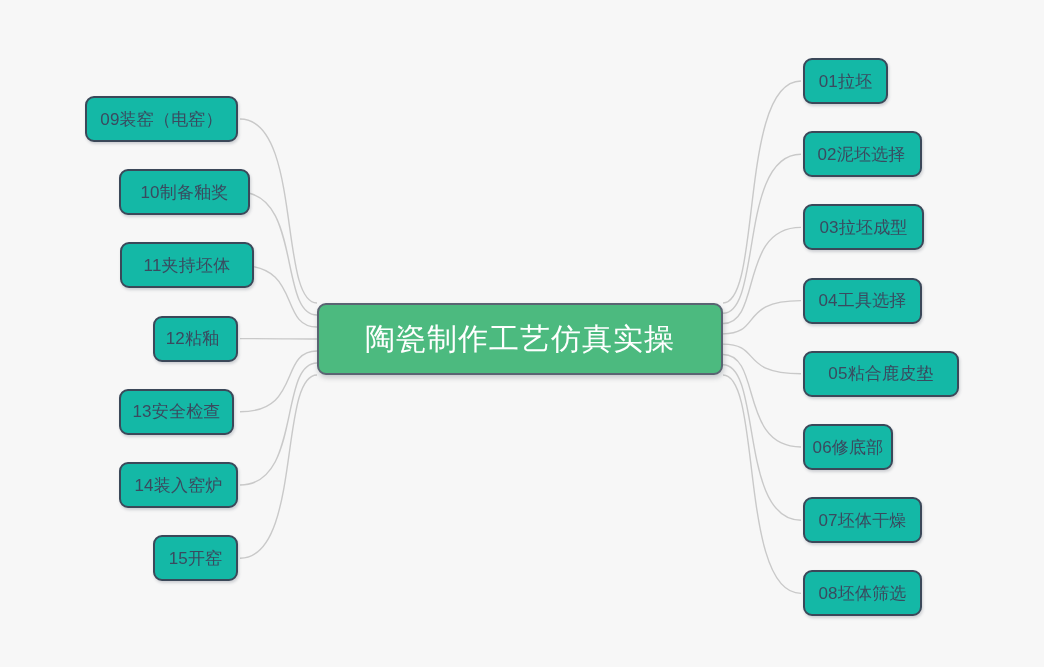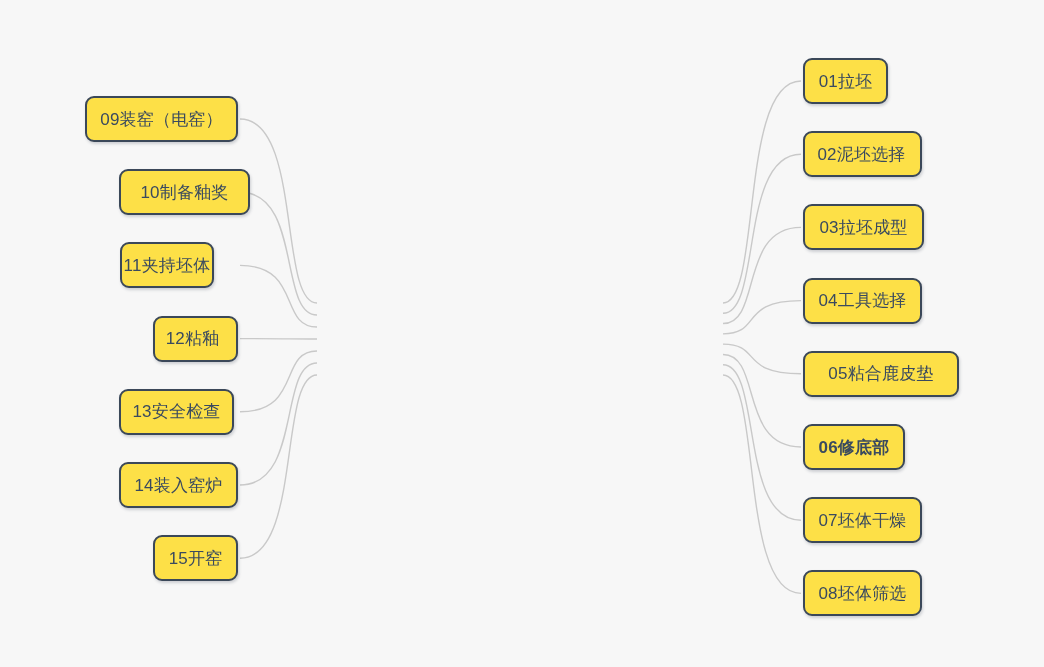--- a/index.html
+++ b/index.html
@@ -23,21 +23,21 @@
     position: absolute;
     left: 0;
     top: 0;
     width: 1044px;
     height: 667px;
     pointer-events: none;
   }
   .node {
     position: absolute;
     box-sizing: border-box;
-    background: #fde047;
+    background: #14b8a6;
     border: 2px solid #3b4859;
     border-radius: 9px;
     color: #3a4a5f;
     font-size: 17px;
     line-height: 1;
     letter-spacing: 0.2px;
     display: flex;
     align-items: center;
     justify-content: center;
     white-space: nowrap;
@@ -88,34 +88,35 @@
       <path d="M 801 593.4 C 738.9 593.4, 762 375, 723 375" fill="none" stroke="#c9c9c9" stroke-width="1.4"></path>
       <path d="M 240 119 C 302.1 119, 278.5 303, 317 303" fill="none" stroke="#c9c9c9" stroke-width="1.4"></path>
       <path d="M 240 192.2 C 302.1 192.2, 278.5 315, 317 315" fill="none" stroke="#c9c9c9" stroke-width="1.4"></path>
       <path d="M 240 265.4 C 302.1 265.4, 278.5 327, 317 327" fill="none" stroke="#c9c9c9" stroke-width="1.4"></path>
       <path d="M 240 338.6 C 302.1 338.6, 278.5 339, 317 339" fill="none" stroke="#c9c9c9" stroke-width="1.4"></path>
       <path d="M 240 411.8 C 302.1 411.8, 278.5 351, 317 351" fill="none" stroke="#c9c9c9" stroke-width="1.4"></path>
       <path d="M 240 485 C 302.1 485, 278.5 363, 317 363" fill="none" stroke="#c9c9c9" stroke-width="1.4"></path>
       <path d="M 240 558.2 C 302.1 558.2, 278.5 375, 317 375" fill="none" stroke="#c9c9c9" stroke-width="1.4"></path>
     </svg>
 
+  <div class="center-node">陶瓷制作工艺仿真实操</div>
 
   <div id="right-nodes">
       <div class="node right" style="left: 803px; top: 58px; width: 85px;">01拉坯</div>
       <div class="node right" style="left: 803px; top: 131.2px; width: 119px; padding-left: 12px;">02泥坯选择</div>
       <div class="node right" style="left: 803px; top: 204.4px; width: 121px;">03拉坯成型</div>
       <div class="node right" style="left: 803px; top: 277.6px; width: 119px;">04工具选择</div>
       <div class="node right" style="left: 803px; top: 350.8px; width: 156px;">05粘合鹿皮垫</div>
-      <div class="node right" style="left: 803px; top: 424px; width: 102px; font-weight: bold;">06修底部</div>
+      <div class="node right" style="left: 803px; top: 424px; width: 90px;">06修底部</div>
       <div class="node right" style="left: 803px; top: 497.2px; width: 119px;">07坯体干燥</div>
       <div class="node right" style="left: 803px; top: 570.4px; width: 119px;">08坯体筛选</div>
     </div>
   <div id="left-nodes">
       <div class="node left" style="left: 85px; top: 96px; width: 153px;">09装窑（电窑）</div>
       <div class="node left" style="left: 119px; top: 169.2px; width: 131px;">10制备釉奖</div>
-      <div class="node left" style="left: 120px; top: 242.4px; width: 94px;">11夹持坯体</div>
+      <div class="node left" style="left: 120px; top: 242.4px; width: 134px;">11夹持坯体</div>
       <div class="node left" style="left: 153px; top: 315.6px; width: 85px; padding-left: 8px;">12粘釉</div>
       <div class="node left" style="left: 119px; top: 388.8px; width: 115px;">13安全检查</div>
       <div class="node left" style="left: 119px; top: 462px; width: 119px;">14装入窑炉</div>
       <div class="node left" style="left: 153px; top: 535.2px; width: 85px;">15开窑</div>
     </div>
 
 </div>
 
 </body></html>

